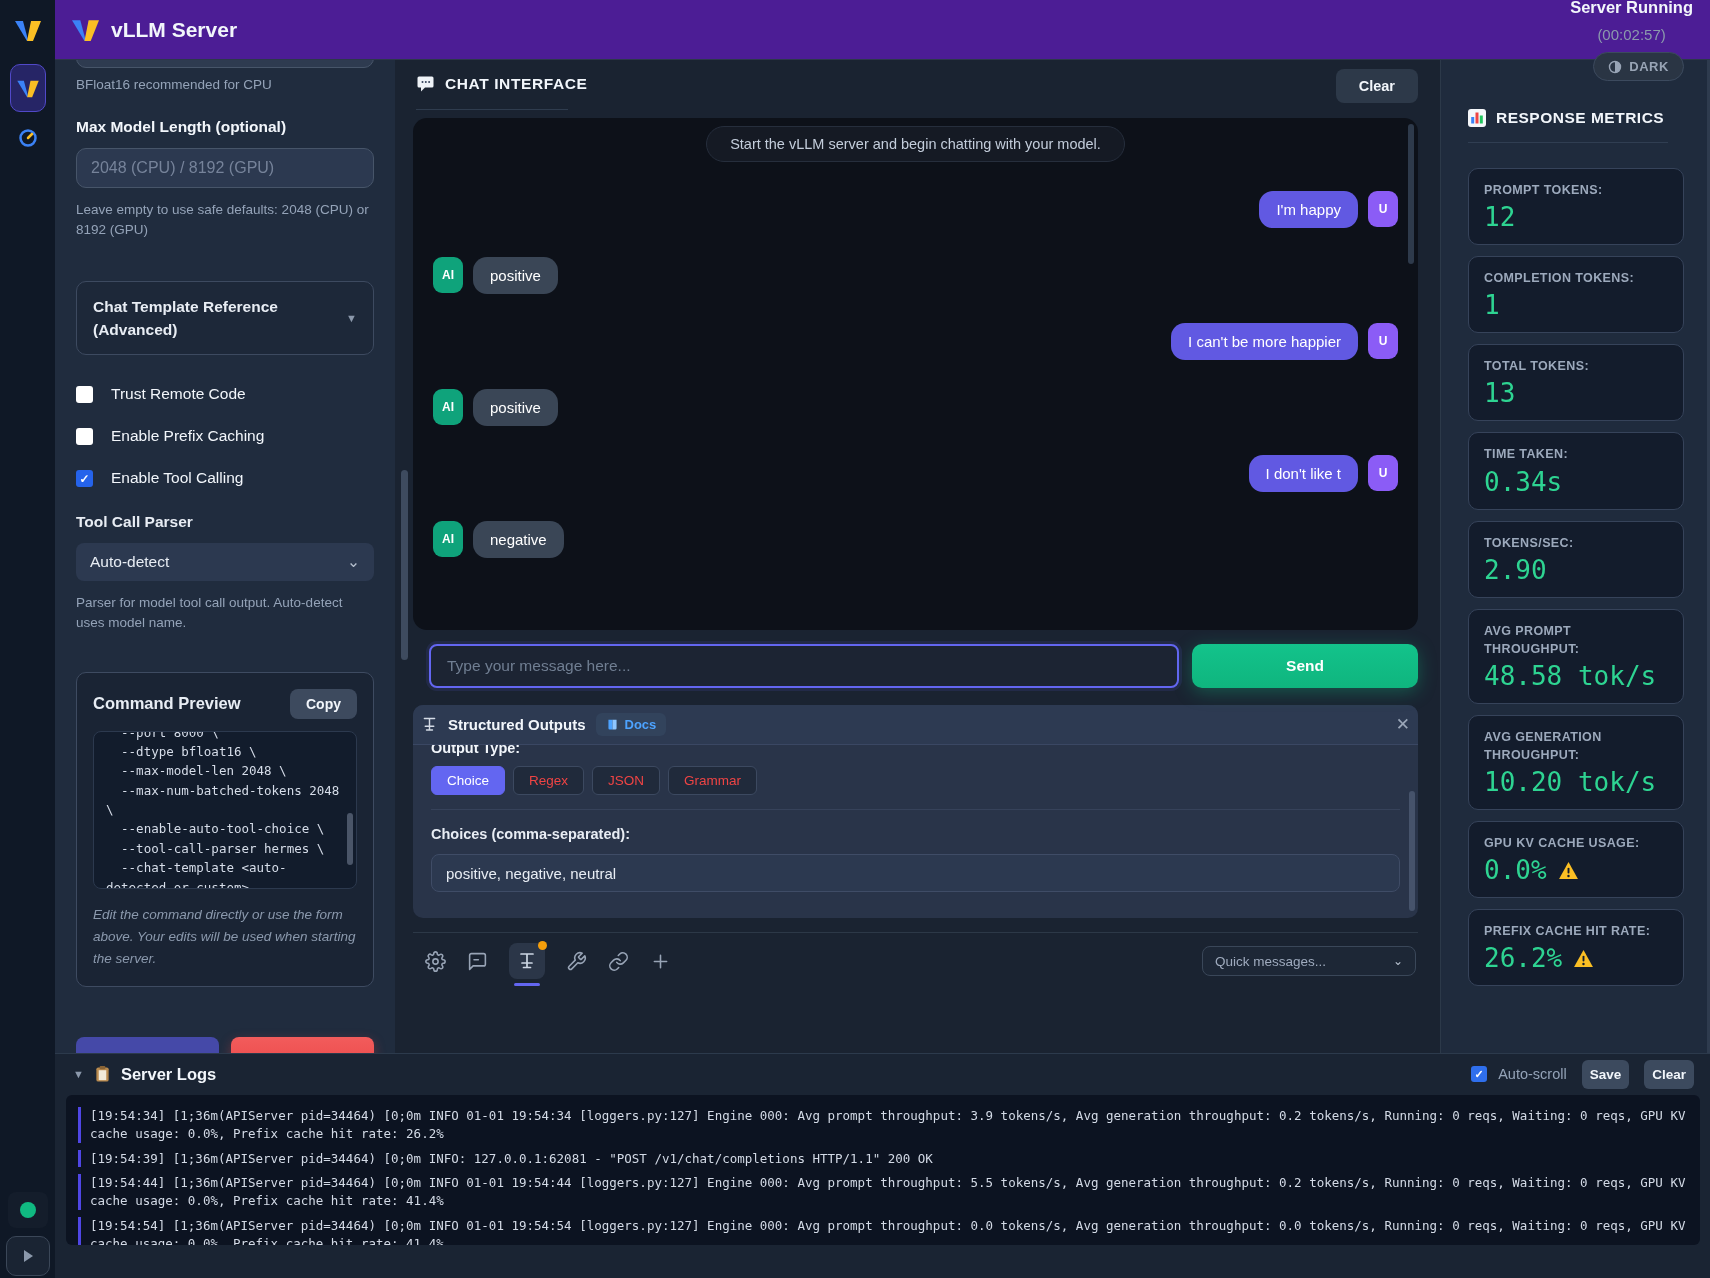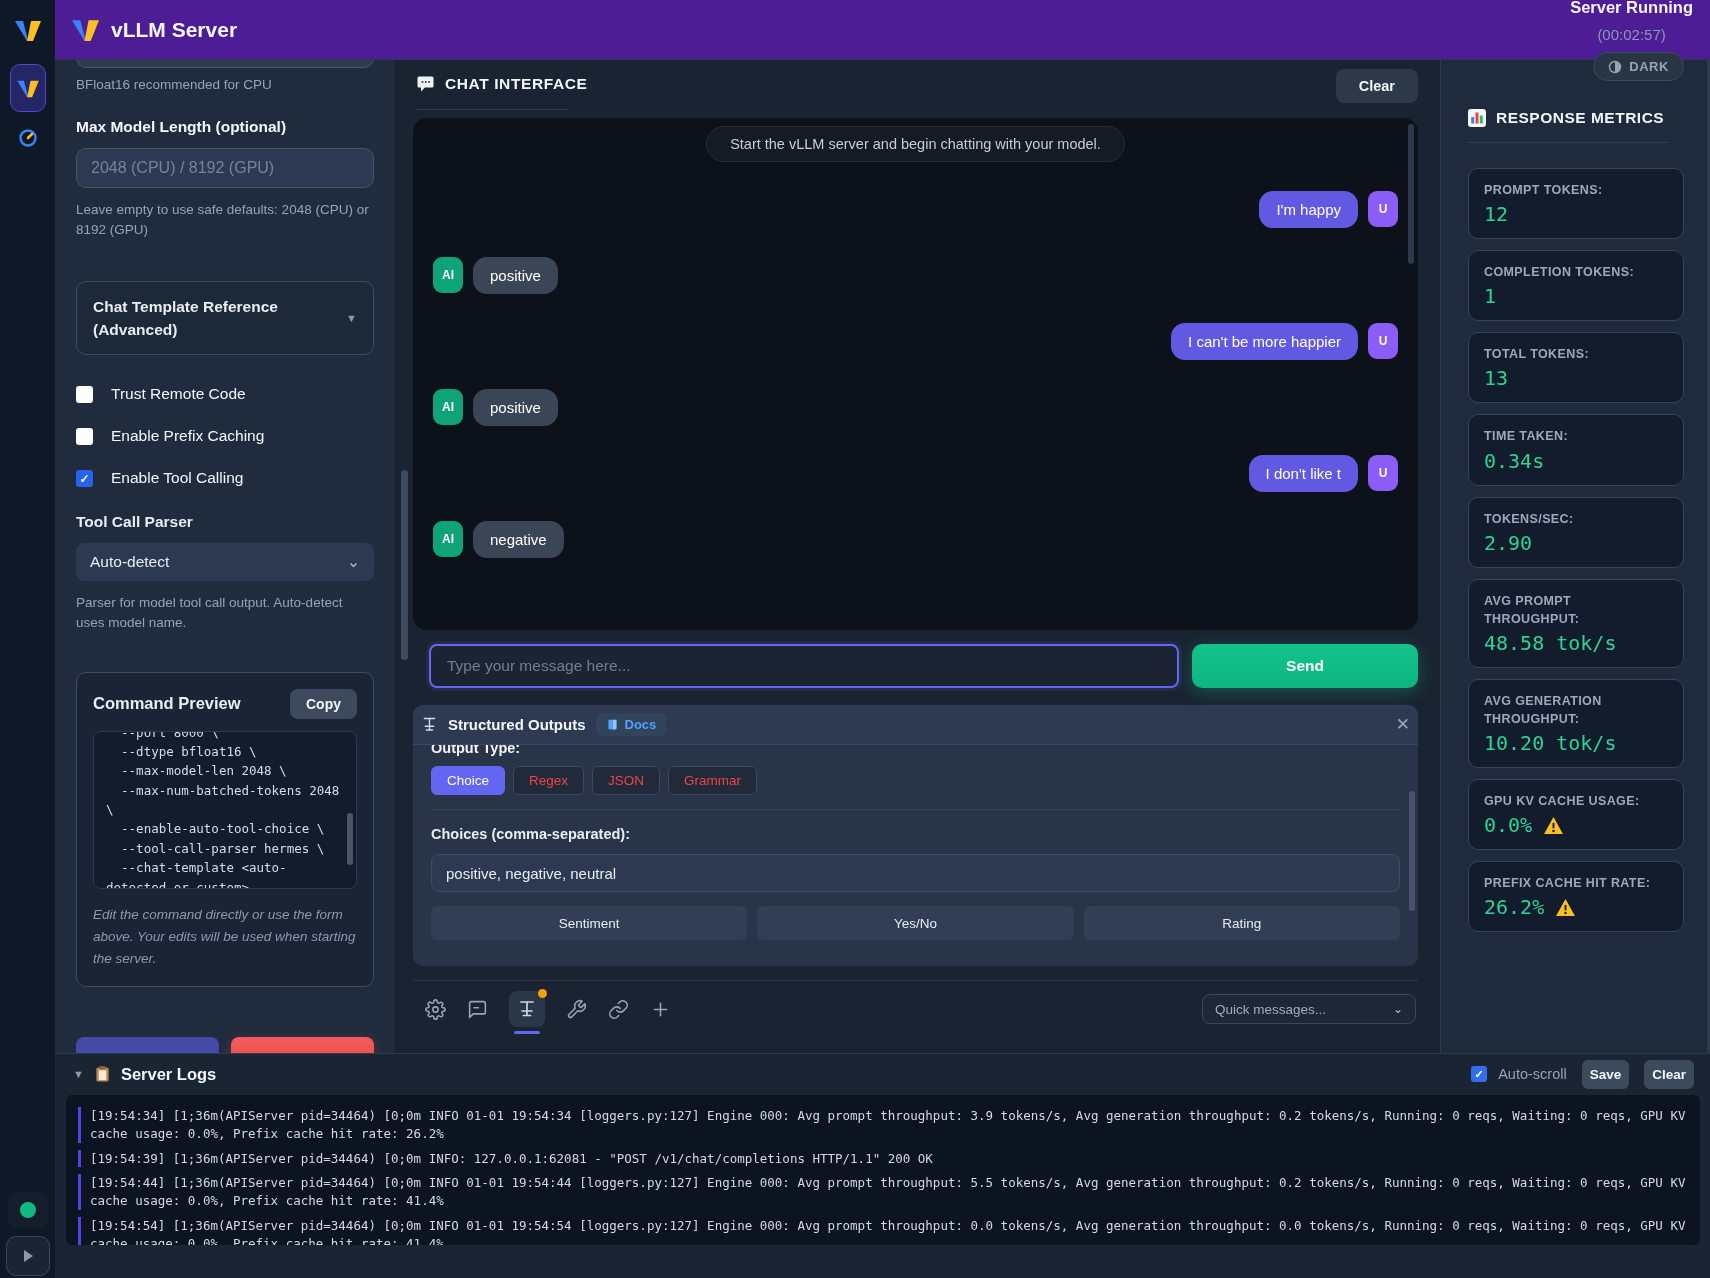--- a/index.html
+++ b/index.html
@@ -116,21 +116,21 @@
   .quick-select .sel-chevron { font-size:12px; }
 
   
   #metrics { position:absolute; left:1440px; top:60px; width:270px; height:993px; background:#1f2b3d; border-left:1px solid #2c3949; }
   .m-header { padding:49px 0 0 27px; display:flex; align-items:center; gap:10px; }
   .m-title { font-size:15.5px; font-weight:bold; letter-spacing:.5px; color:#f2f6fb; }
   .m-underline { margin:15px 0 0 27px; width:200px; height:1px; background:#303e52; }
   .m-cards { margin-top:25px; padding:0 26px 0 27px; display:flex; flex-direction:column; gap:11px; }
   .m-card { background:#131c2c; border:1px solid #36435a; border-radius:10px; padding:12px 15px; }
   .m-label { font-size:12.5px; font-weight:bold; color:#9ca9bc; letter-spacing:.4px; line-height:1.45; }
-  .m-value { margin-top:3px; font-family:"DejaVu Sans Mono", monospace; font-size:20px; color:#2ed492; display:flex; align-items:center; gap:11px; }
+  .m-value { margin-top:3px; font-family:"DejaVu Sans Mono", monospace; font-size:26px; color:#2ed492; display:flex; align-items:center; gap:11px; }
   .m-scrolltrack { position:absolute; right:0; top:0; bottom:0; width:3px; background:#2e3b4e; }
 
   
   #logsdock { position:absolute; left:55px; right:0; top:1053px; bottom:0; background:#1a2433; border-top:1px solid #2c3a4c; z-index:15; }
   .logs-header { height:40px; padding:0 16px 0 18px; display:flex; align-items:center; gap:10px; }
   .logs-caret { color:#8b98ab; font-size:11px; cursor:pointer; }
   .logs-title { font-size:16.5px; font-weight:bold; color:#f2f6fb; }
   .logs-right { margin-left:auto; display:flex; align-items:center; gap:11px; }
   .as-box { width:16px; height:16px; border-radius:3px; background:#2f6fed; display:flex; align-items:center; justify-content:center; color:#fff; font-size:11px; font-weight:bold; cursor:pointer; }
   .as-label { color:#94a3b8; font-size:14.5px; }
@@ -322,25 +322,20 @@
       <div class="out-label">Output Type:</div>
       <div class="type-row">
           <button class="type-btn active">Choice</button>
           <button class="type-btn">Regex</button>
           <button class="type-btn">JSON</button>
           <button class="type-btn">Grammar</button>
         </div>
       <div class="s-divider"></div>
       <div class="choices-label">Choices (comma-separated):</div>
       <input class="choices-input" value="positive, negative, neutral" style="">
-      <div class="preset-row">
-          <button class="preset-btn">Sentiment</button>
-          <button class="preset-btn">Yes/No</button>
-          <button class="preset-btn">Rating</button>
-        </div>
       <div class="s-scrollthumb"></div>
     </div>
   </div>
 
   <div class="toolbar">
     <span class="tb-icon">
       <svg width="21" height="21" viewBox="0 0 24 24" fill="none" stroke="currentColor" stroke-width="1.8" stroke-linecap="round" stroke-linejoin="round">
           <circle cx="12" cy="12" r="3"></circle>
           <path d="M19.4 15a1.65 1.65 0 0 0 .33 1.82l.06.06a2 2 0 1 1-2.83 2.83l-.06-.06a1.65 1.65 0 0 0-1.82-.33 1.65 1.65 0 0 0-1 1.51V21a2 2 0 1 1-4 0v-.09a1.65 1.65 0 0 0-1.08-1.51 1.65 1.65 0 0 0-1.82.33l-.06.06a2 2 0 1 1-2.83-2.83l.06-.06a1.65 1.65 0 0 0 .33-1.82 1.65 1.65 0 0 0-1.51-1H3a2 2 0 1 1 0-4h.09a1.65 1.65 0 0 0 1.51-1.08 1.65 1.65 0 0 0-.33-1.82l-.06-.06a2 2 0 1 1 2.83-2.83l.06.06a1.65 1.65 0 0 0 1.82.33h.08a1.65 1.65 0 0 0 1-1.51V3a2 2 0 1 1 4 0v.09a1.65 1.65 0 0 0 1 1.51 1.65 1.65 0 0 0 1.82-.33l.06-.06a2 2 0 1 1 2.83 2.83l-.06.06a1.65 1.65 0 0 0-.33 1.82v.08a1.65 1.65 0 0 0 1.51 1H21a2 2 0 1 1 0 4h-.09a1.65 1.65 0 0 0-1.51 1z"></path>
         </svg>

